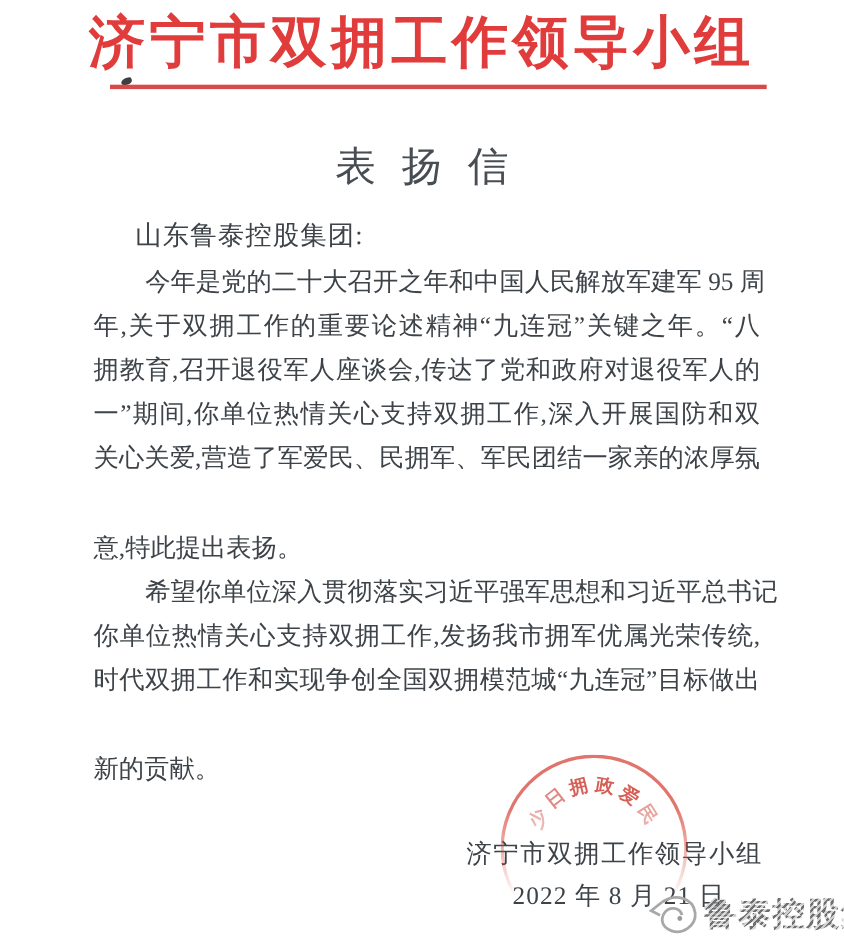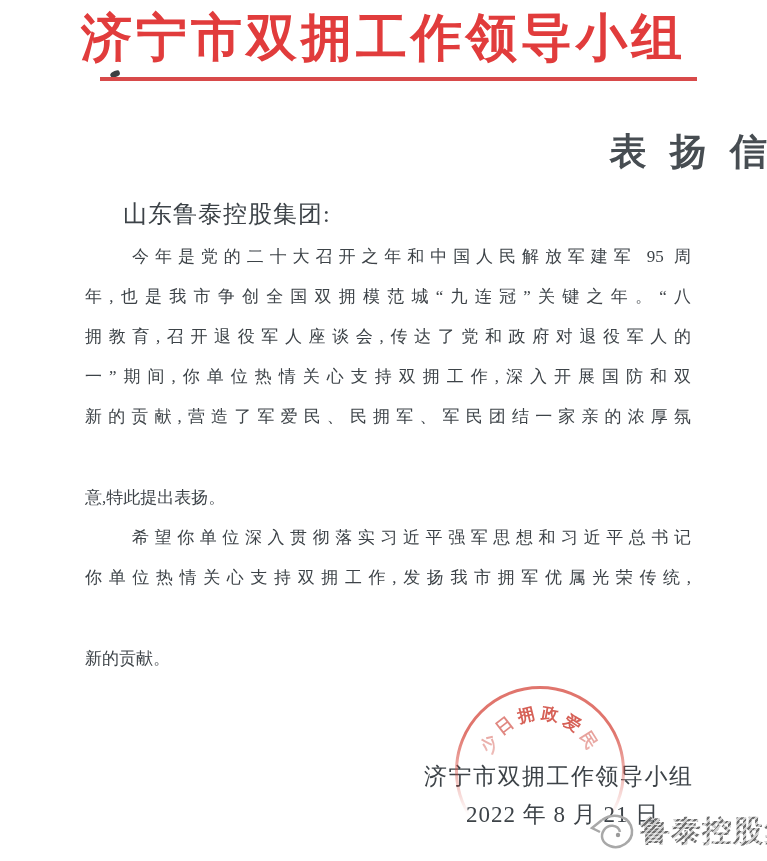--- a/index.html
+++ b/index.html
@@ -30,39 +30,39 @@
     position:absolute; left:110px; top:71px;
     width:10px; height:6px;
     background:#3c4043;
     border-radius:60% 40% 50% 50%;
     transform:rotate(-18deg);
   }
 
   
   .doc-title {
     position:absolute; left:0; top:127px; width:100%;
-    text-align:right;
-    font-size:37px; font-weight:bold;
+    text-align:center;
+    font-size:37px; font-weight:normal;
     color:#474d52;
     white-space:pre;
     word-spacing:14px;
   }
 
   
   .salutation {
     position:absolute; left:85px; top:198px;
     font-size:24px; color:#3d4348;
     letter-spacing:1px;
     white-space:nowrap;
     margin-left:38px;
   }
   .body-lines {
     position:absolute; left:85px; top:237px;
     width:606px;
-    font-size:17px; color:#3d4348;
+    font-size:23px; color:#3d4348;
     line-height:40px;
   }
   .line {
     height:40px;
     white-space:nowrap;
     text-align:justify;
     text-align-last:justify;
   }
   .line.indent { text-indent:47px; }
   .line.short  { text-align-last:left; white-space:normal;margin-top:41px; }
@@ -129,27 +129,28 @@
   <div class="letterhead">济宁市双拥工作领导小组</div>
   <div class="ink-speck"></div>
   <div class="red-rule"></div>
 
   <div class="doc-title">表 扬 信</div>
 
   <div class="salutation">山东鲁泰控股集团:</div>
 
   <div class="body-lines">
     <div class="line indent">今年是党的二十大召开之年和中国人民解放军建军 95 周</div>
-    <div class="line">年,也是我市争创全国双拥模范城“九连冠”关键之年。“八</div>
+    <div class="line">年,关于双拥工作的重要论述精神“九连冠”关键之年。“八</div>
     <div class="line">拥教育,召开退役军人座谈会,传达了党和政府对退役军人的</div>
     <div class="line">一”期间,你单位热情关心支持双拥工作,深入开展国防和双</div>
-    <div class="line">新的贡献,营造了军爱民、民拥军、军民团结一家亲的浓厚氛</div>
+    <div class="line">关心关爱,营造了军爱民、民拥军、军民团结一家亲的浓厚氛</div>
     <div class="line short">意,特此提出表扬。</div>
     <div class="line indent">希望你单位深入贯彻落实习近平强军思想和习近平总书记</div>
     <div class="line">你单位热情关心支持双拥工作,发扬我市拥军优属光荣传统,</div>
+    <div class="line">时代双拥工作和实现争创全国双拥模范城“九连冠”目标做出</div>
     <div class="line short">新的贡献。</div>
   </div>
 
   <div class="signature">济宁市双拥工作领导小组</div>
   <div class="date-line">2022 年 8 月 21 日</div>
 
   <div class="seal">
     <div class="seal-ring"></div>
     <span class="seal-char sc0">少</span>
     <span class="seal-char sc1">日</span>

